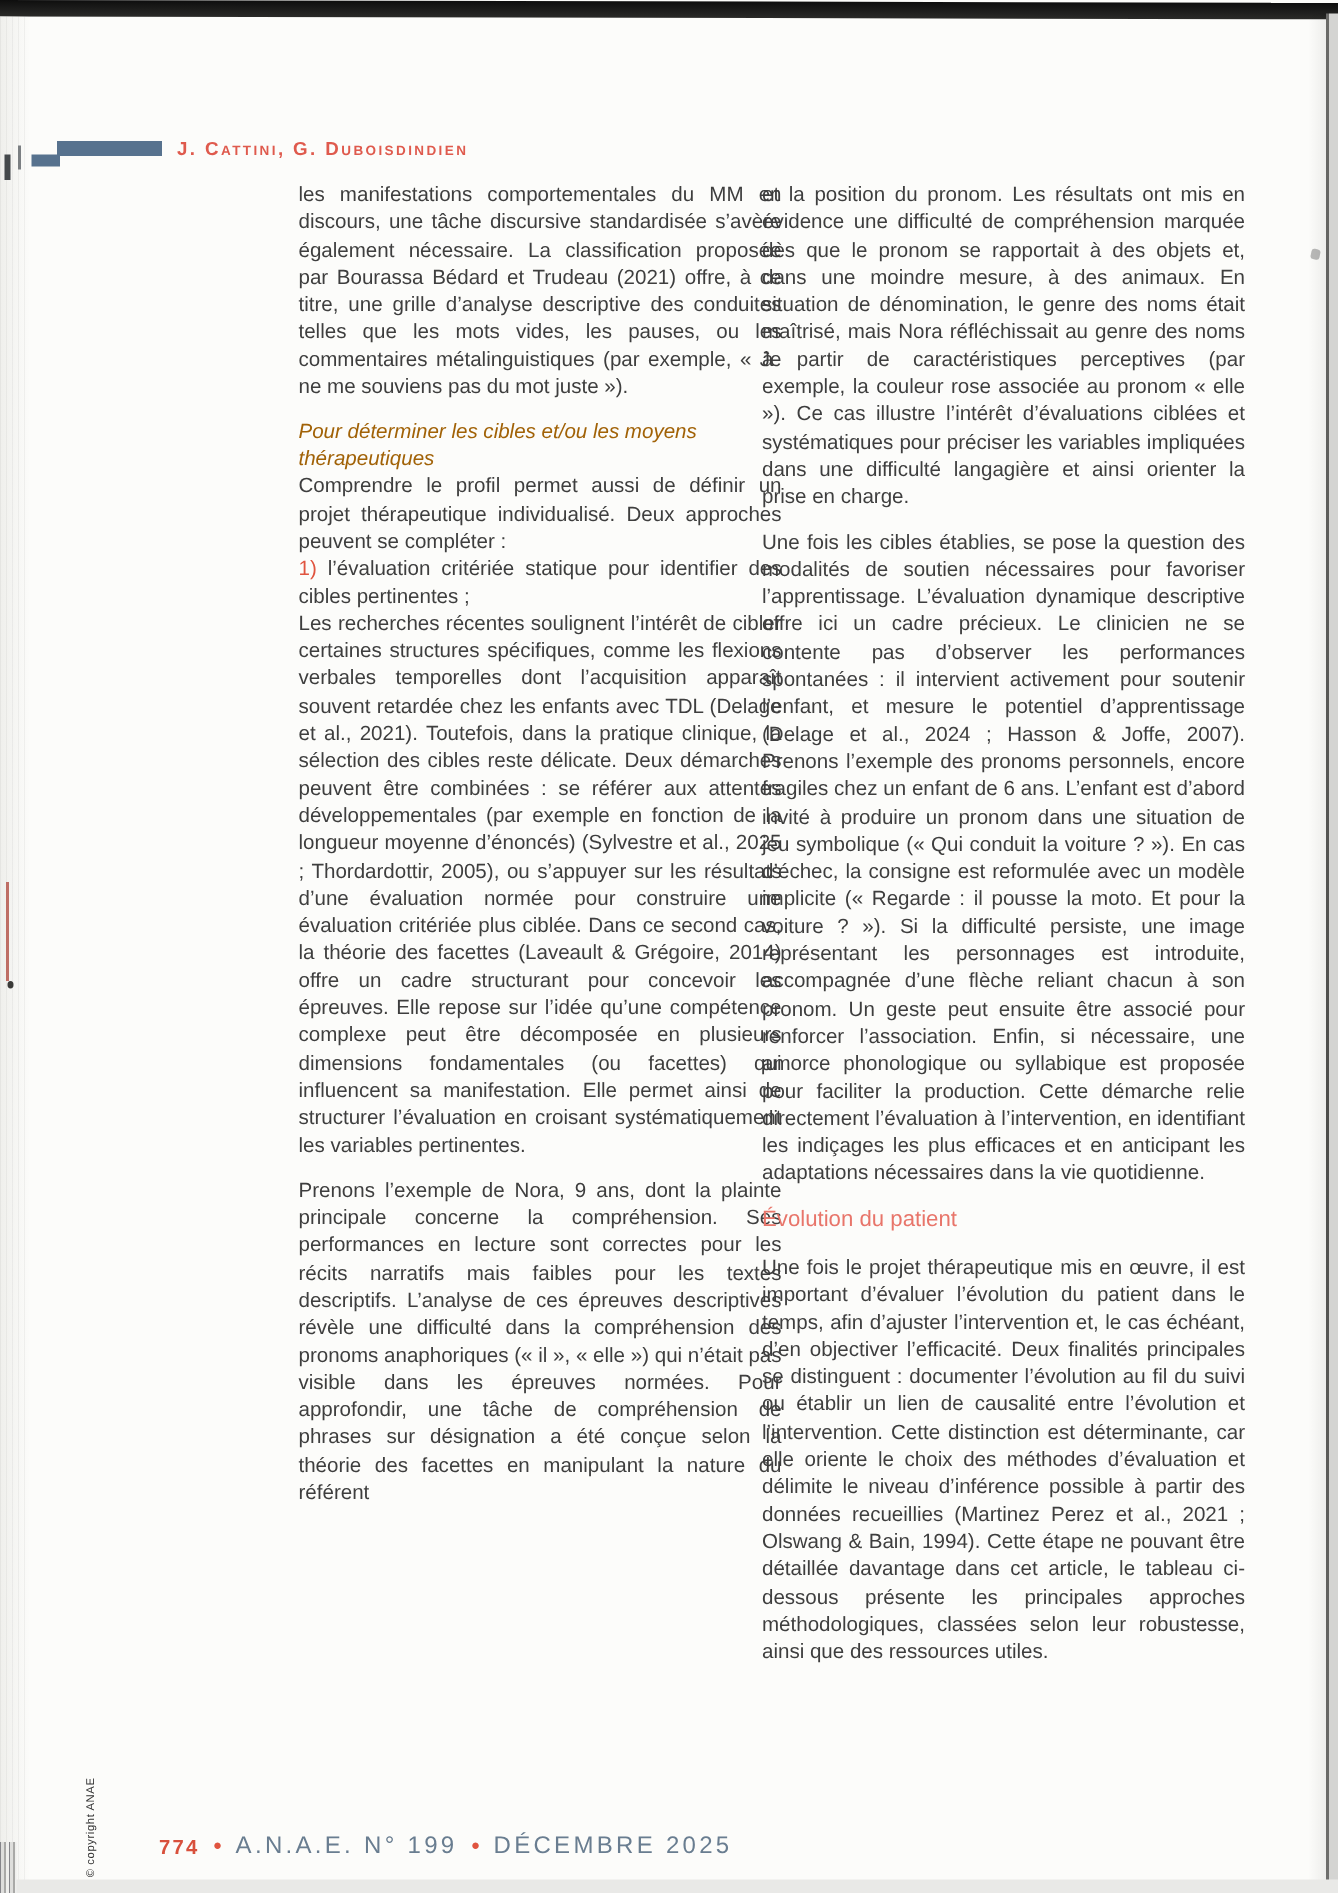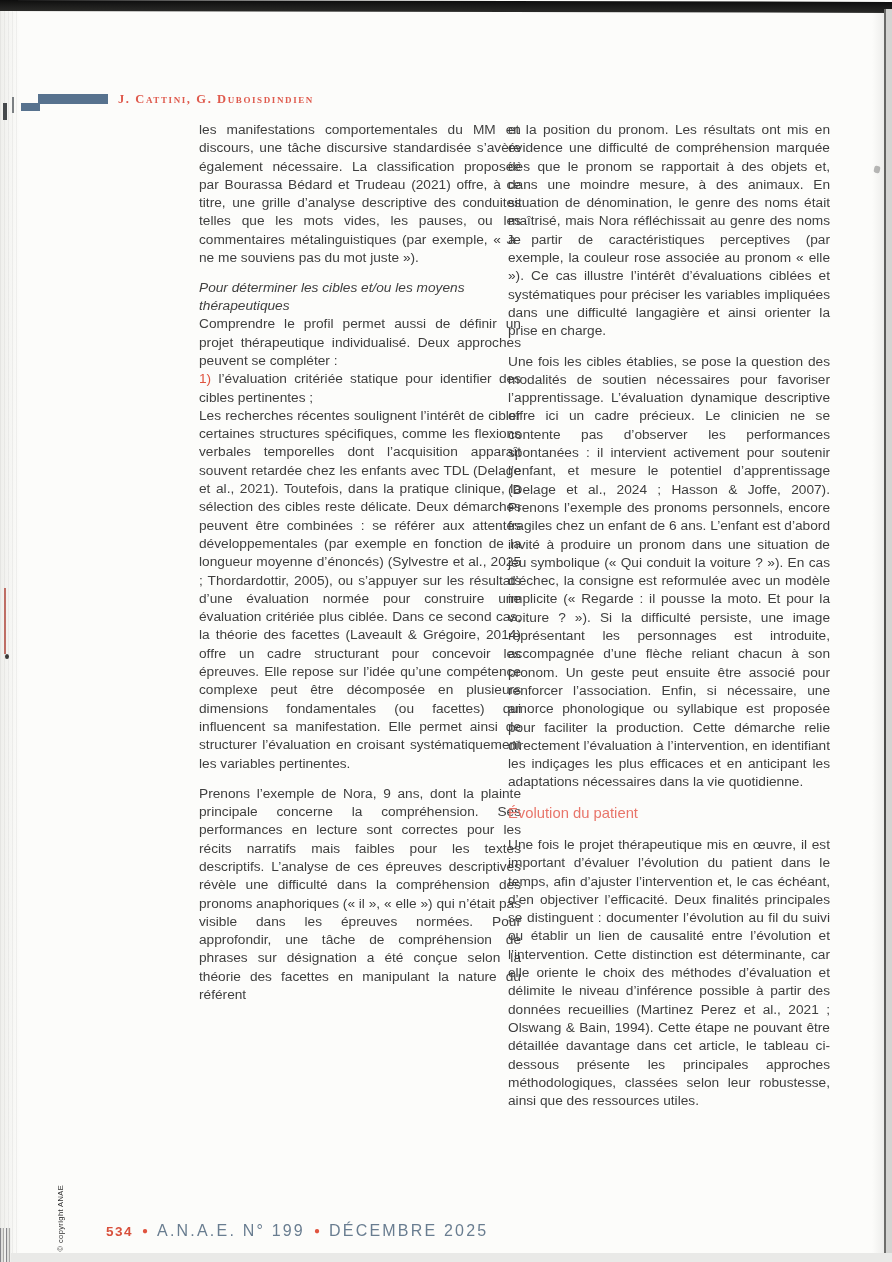--- a/index.html
+++ b/index.html
@@ -29,33 +29,33 @@
     background:rgba(60,60,60,0.35); border-radius:2px; transform:rotate(12deg); }
   .bottom-strip { position:absolute; bottom:0; left:0; width:100%; height:9px; background:#e9e9e7; }
   .corner-lines { position:absolute; left:0; bottom:0; width:11px; height:34px;
     background:repeating-linear-gradient(90deg,#85858a 0 1px,#dededc 1px 3px,#a9a9a7 3px 4px,#efefed 4px 6px); }
 
   
   .logo-bar-long  { position:absolute; left:38px; top:94px; width:70px; height:10px; background:#57728e; }
   .logo-bar-small { position:absolute; left:21px; top:103px; width:19px; height:8px; background:#57728e; }
   .authors { position:absolute; left:118px; top:92px;
     font-size:12.5px; letter-spacing:1.6px; color:#df5a4d;
-    font-variant:small-caps; font-weight:600;font-family:Liberation Serif, serif; }
+    font-variant:small-caps; font-weight:600; }
 
   
   .col { position:absolute; top:121px; width:322px;
     font-size:13.7px; line-height:18.3px; color:#3e3e3e; text-align:justify; }
   .col-left  { left:199px; }
   .col-right { left:508px; }
   .p { margin:0 0 12px; }
   .p.tight { margin-bottom:0; }
   .numbered { margin:0; }
   .numbered .num { color:#e0543f; }
   .numbered.last { margin-bottom:12px; }
-  .subheading { color:#404040; font-style:italic; margin:3px 0 1px; text-align:left; line-height:17.5px; }
+  .subheading { color:#a16207; font-style:italic; margin:3px 0 1px; text-align:left; line-height:17.5px; }
   .section-heading { color:#e8756a; font-size:14.8px; margin:12px 0 14px; text-align:left; }
 
   
   .page-footer { position:absolute; left:106px; top:1222px; display:flex; align-items:center; gap:9px; }
   .pnum { color:#d8503c; font-size:13.5px; letter-spacing:1.5px; font-weight:600; }
   .fdot { color:#e0543f; font-size:10px; line-height:1; }
   .fjournal, .fissue { color:#697d90; font-size:16px; letter-spacing:2.2px; text-transform:uppercase; }
 
   .vcopy { position:absolute; left:28px; top:1213px; width:66px; height:11px;
     transform:rotate(-90deg); font-size:7.5px; color:#2f2f2f; letter-spacing:.4px; white-space:nowrap; }
@@ -90,20 +90,20 @@
 </div>
 
 <div class="col col-right">
   <div class="p">et la position du pronom. Les résultats ont mis en évidence une difficulté de compréhension marquée dès que le pronom se rapportait à des objets et, dans une moindre mesure, à des animaux. En situation de dénomination, le genre des noms était maîtrisé, mais Nora réfléchissait au genre des noms à partir de caractéristiques perceptives (par exemple, la couleur rose associée au pronom « elle »). Ce cas illustre l’intérêt d’évaluations ciblées et systématiques pour préciser les variables impliquées dans une difficulté langagière et ainsi orienter la prise en charge.</div>
   <div class="p">Une fois les cibles établies, se pose la question des modalités de soutien nécessaires pour favoriser l’apprentissage. L’évaluation dynamique descriptive offre ici un cadre précieux. Le clinicien ne se contente pas d’observer les performances spontanées : il intervient activement pour soutenir l’enfant, et mesure le potentiel d’apprentissage (Delage et al., 2024 ; Hasson &amp; Joffe, 2007). Prenons l’exemple des pronoms personnels, encore fragiles chez un enfant de 6 ans. L’enfant est d’abord invité à produire un pronom dans une situation de jeu symbolique (« Qui conduit la voiture ? »). En cas d’échec, la consigne est reformulée avec un modèle implicite (« Regarde : il pousse la moto. Et pour la voiture ? »). Si la difficulté persiste, une image représentant les personnages est introduite, accompagnée d’une flèche reliant chacun à son pronom. Un geste peut ensuite être associé pour renforcer l’association. Enfin, si nécessaire, une amorce phonologique ou syllabique est proposée pour faciliter la production. Cette démarche relie directement l’évaluation à l’intervention, en identifiant les indiçages les plus efficaces et en anticipant les adaptations nécessaires dans la vie quotidienne.</div>
   <div class="section-heading">Évolution du patient</div>
   <div class="p">Une fois le projet thérapeutique mis en œuvre, il est important d’évaluer l’évolution du patient dans le temps, afin d’ajuster l’intervention et, le cas échéant, d’en objectiver l’efficacité. Deux finalités principales se distinguent : documenter l’évolution au fil du suivi ou établir un lien de causalité entre l’évolution et l’intervention. Cette distinction est déterminante, car elle oriente le choix des méthodes d’évaluation et délimite le niveau d’inférence possible à partir des données recueillies (Martinez Perez et al., 2021 ; Olswang &amp; Bain, 1994). Cette étape ne pouvant être détaillée davantage dans cet article, le tableau ci-dessous présente les principales approches méthodologiques, classées selon leur robustesse, ainsi que des ressources utiles.</div>
 </div>
 
 <div class="page-footer">
-  <span class="pnum">534</span>
+  <span class="pnum">774</span>
   <span class="fdot">●</span>
   <span class="fjournal">A.N.A.E. N° 199</span>
   <span class="fdot">●</span>
   <span class="fissue">Décembre 2025</span>
 </div>
 
 <div class="vcopy">© copyright ANAE</div>
 
 </body></html>

